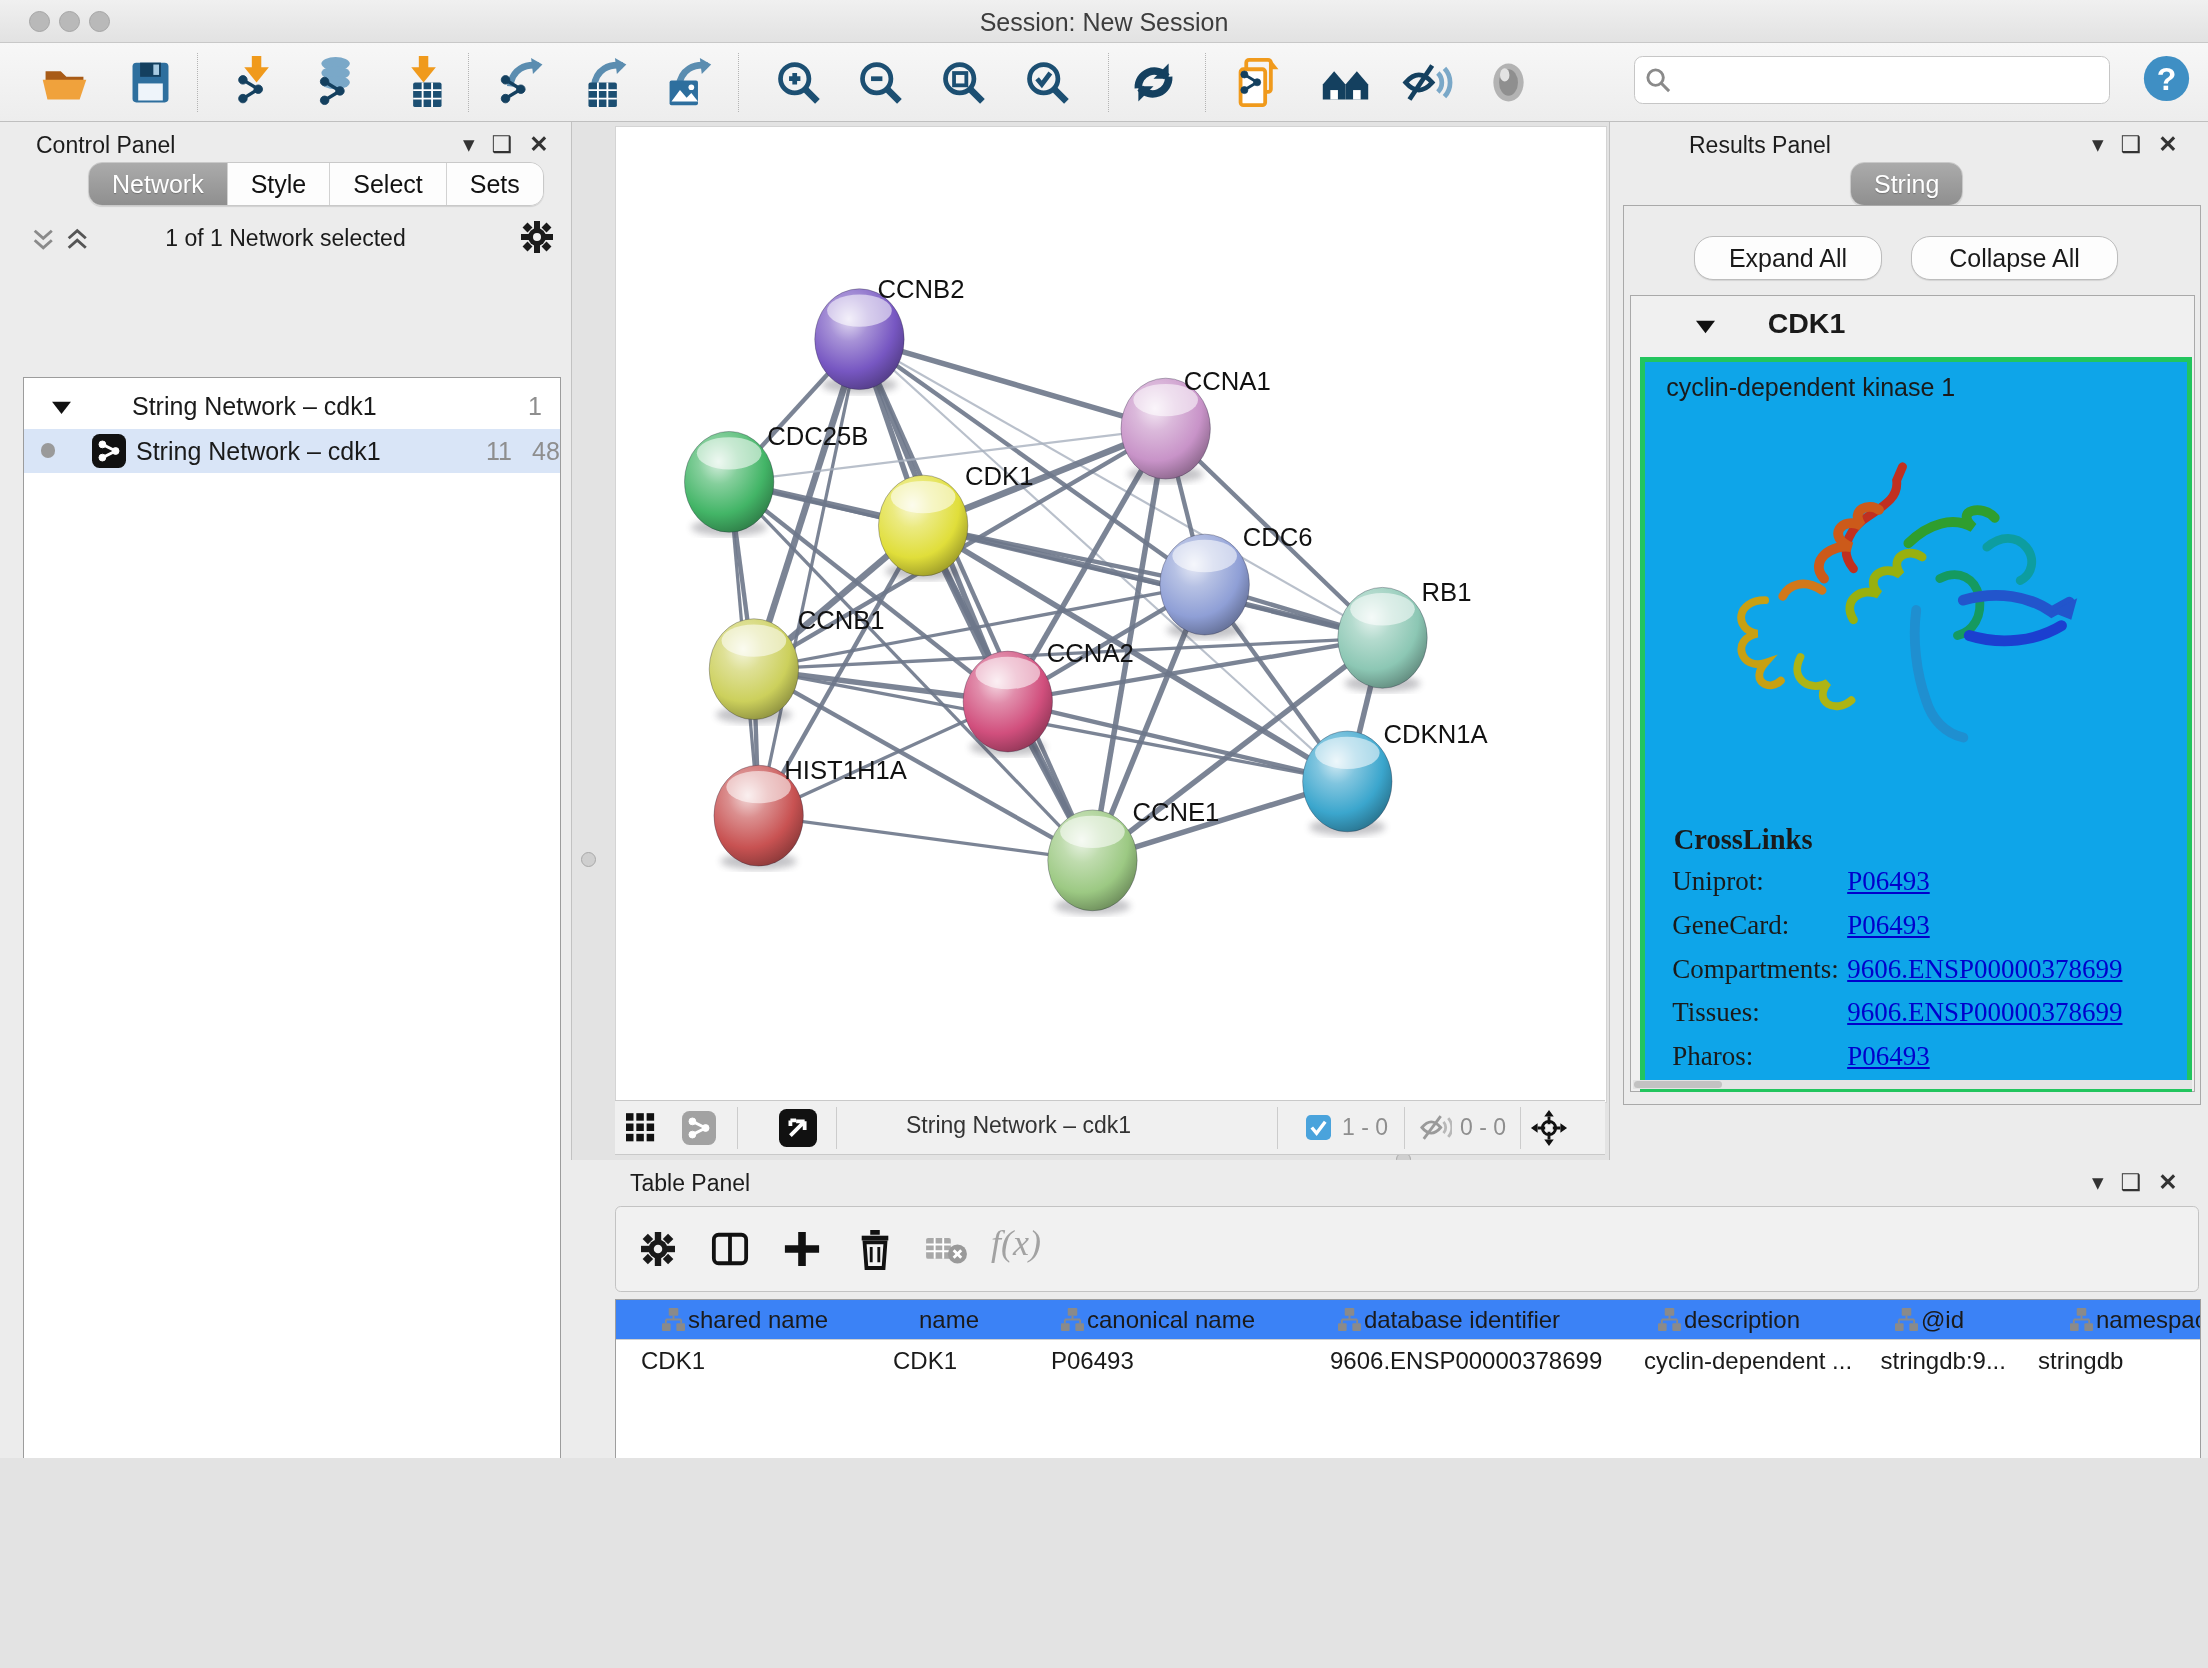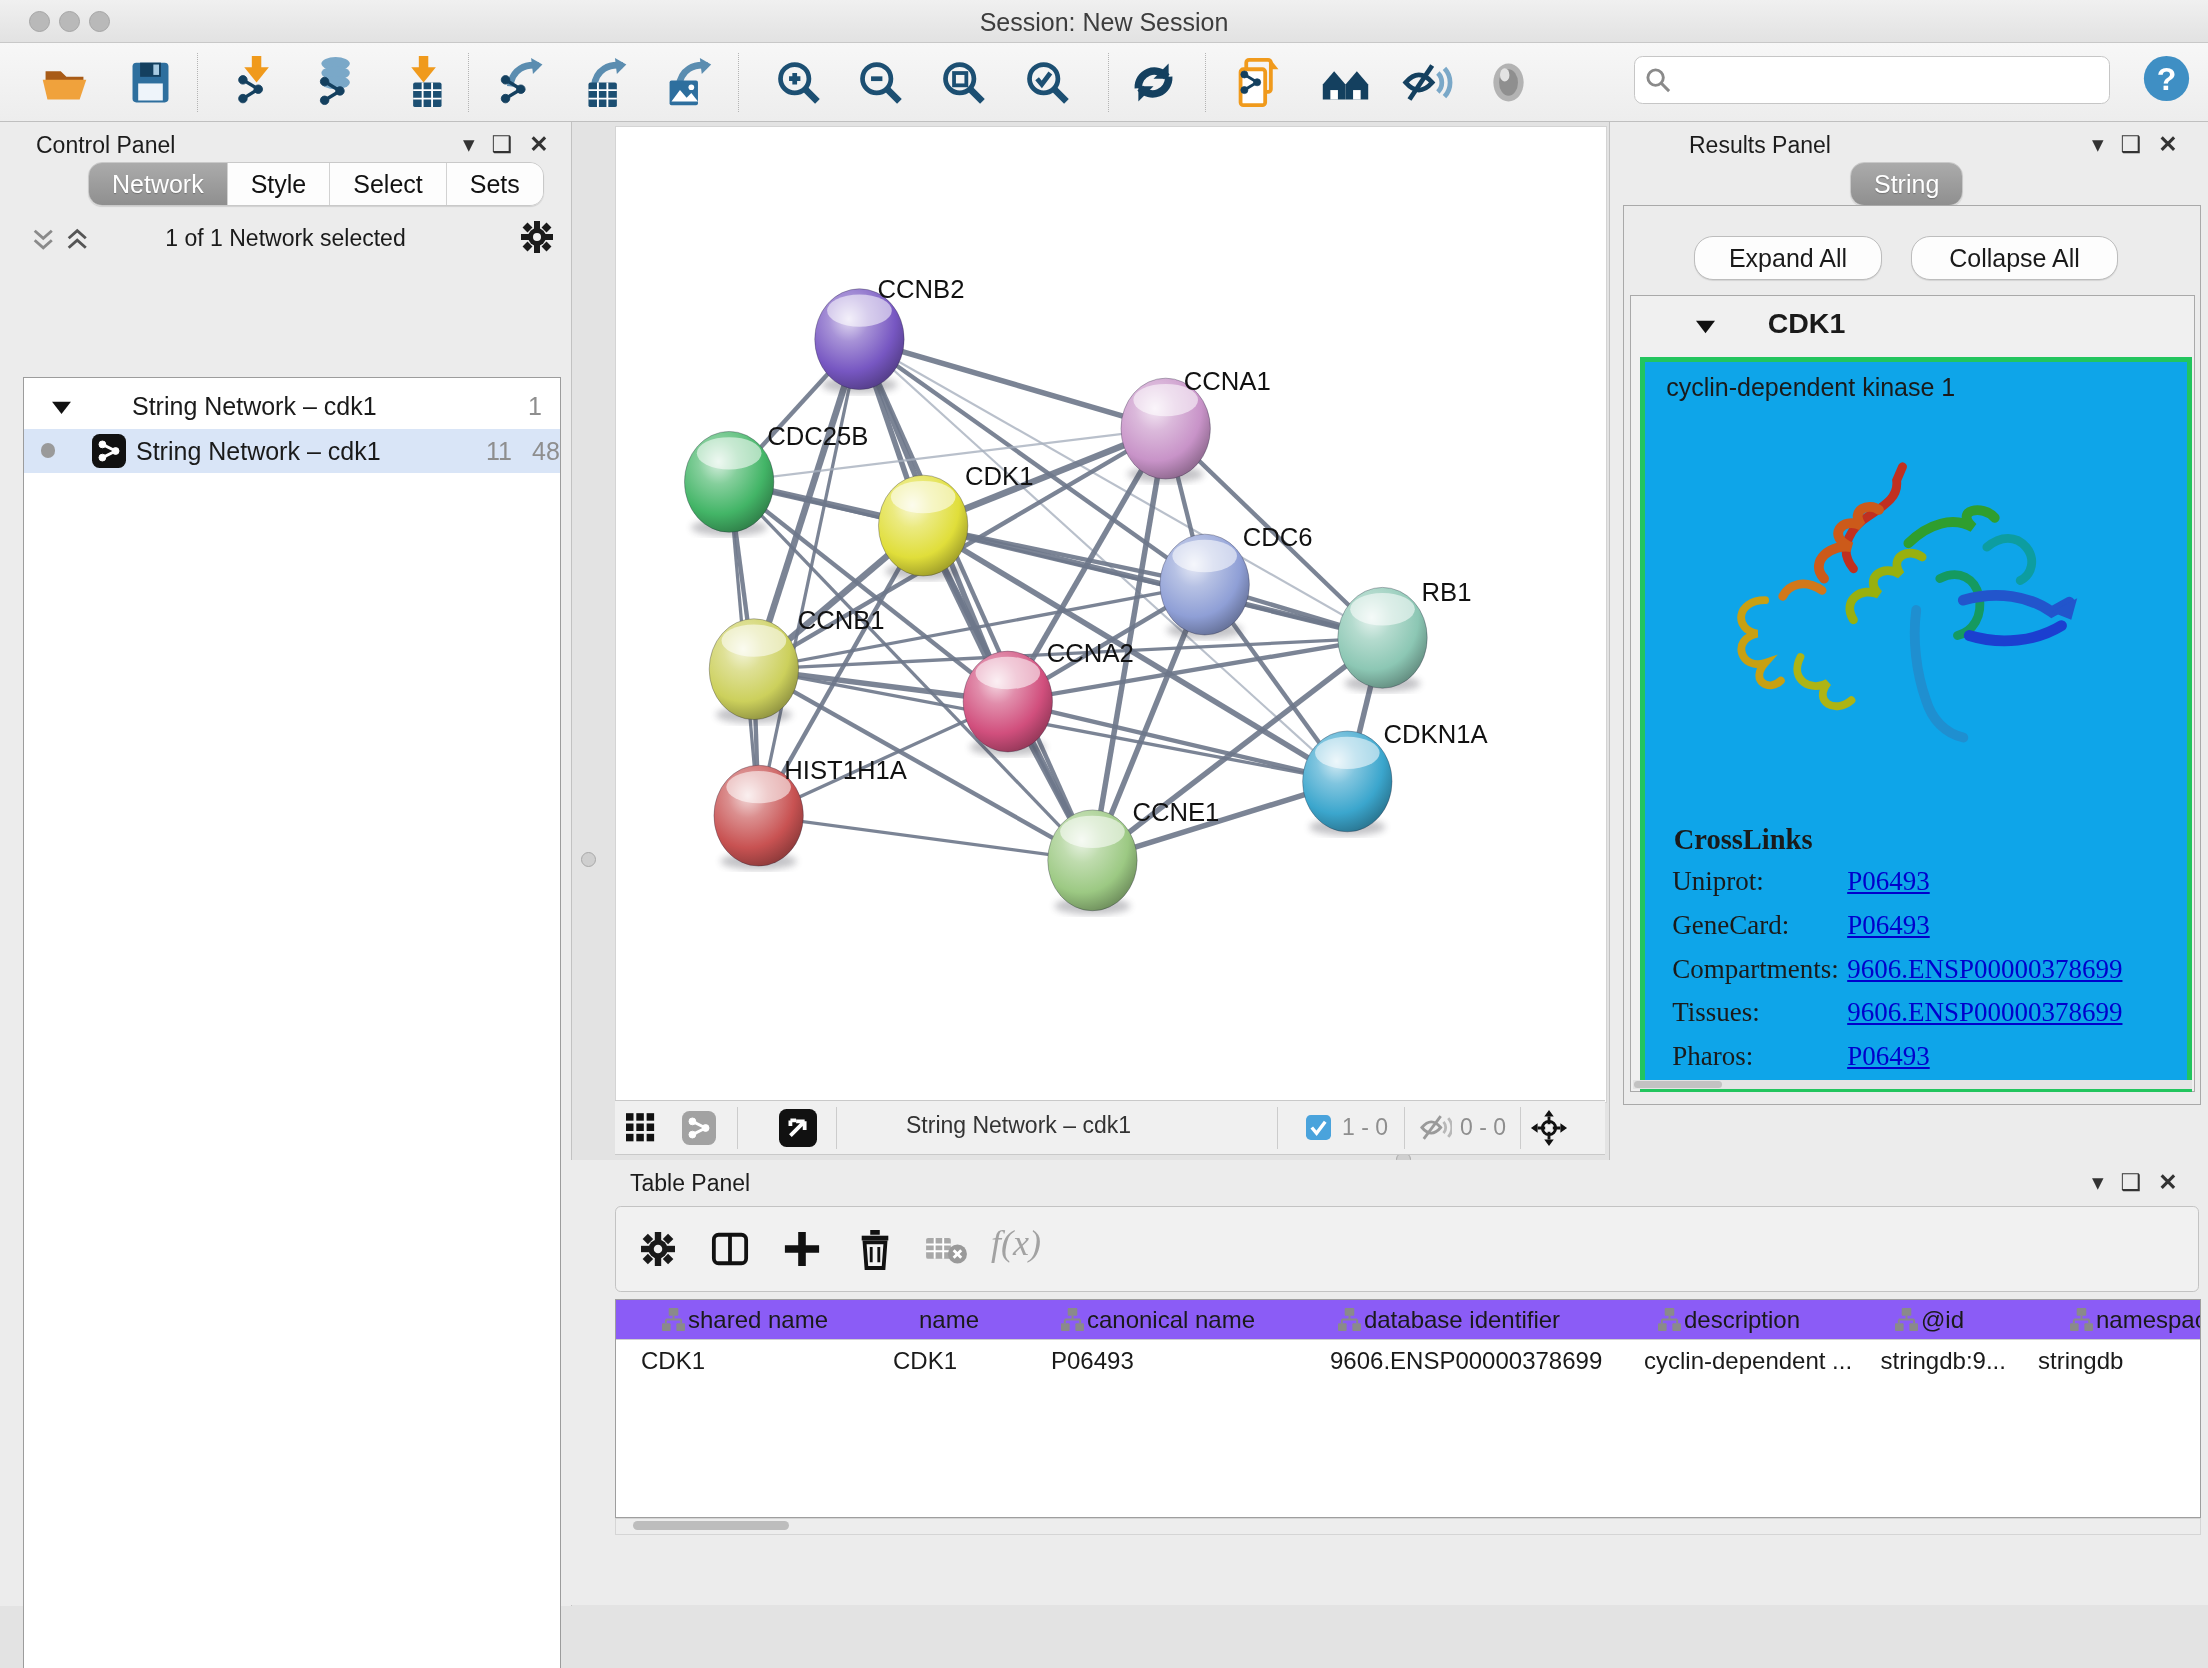--- a/index.html
+++ b/index.html
@@ -1,16 +1,16 @@
 <!DOCTYPE html>
 <html style="font-size:15px"><head>
 <meta charset="utf-8">
 <style>
   html,body{margin:0;padding:0;background:#e3e3e3;}
-  #app{position:relative;width:2208px;height:1668px;background:#e3e3e3;
+  #app{position:relative;width:2208px;height:1458px;background:#e3e3e3;
        font-family:"Liberation Sans",sans-serif;color:#1a1a1a;overflow:hidden;}
   .abs{position:absolute;}
   
   #titlebar{left:0;top:0;width:2208px;height:42px;background:linear-gradient(#f0f0f0,#e2e2e2);
             border-bottom:1px solid #c8c8c8;}
   .tl{width:19px;height:19px;border-radius:50%;background:#b9b9b9;border:1px solid #a5a5a5;top:10.5px;}
   #win-title{width:100%;text-align:center;top:7.6px;font-size:25px;color:#3d3d3d;}
   
   #toolbar{left:0;top:43px;width:2208px;height:78px;background:linear-gradient(#f7f7f7,#ededed);
            border-bottom:1px solid #bfbfbf;}
@@ -48,21 +48,21 @@
   #rp-content{position:absolute;left:9.5px;top:61px;width:542px;height:725px;background:#0ea5e9;
               border:5px solid #22c55e;}
   .serif{font-family:"Liberation Serif",serif;}
   .xl-row{position:absolute;left:27px;font-size:27px;}
   .xl-label{display:inline-block;width:175px;}
   .xl-link{color:#0000cc;text-decoration:underline;cursor:pointer;}
   
   #tp-toolbar{left:615px;top:1206px;width:1582px;height:84px;background:#f1f1f1;border:1px solid #c3c3c3;
               border-radius:5.7px;}
   #tp-table{left:615px;top:1299px;width:1584px;height:217px;background:#fff;border:1px solid #9e9e9e;overflow:hidden;}
-  .th{position:absolute;top:0;height:39px;background:#8b5cf6;border-right:1px solid #e0e0e0;
+  .th{position:absolute;top:0;height:39px;background:#3b82f6;border-right:1px solid #e0e0e0;
       border-bottom:1.9px solid #cfcfcf;display:flex;align-items:center;justify-content:center;gap:3px;
       font-size:24px;overflow:hidden;}
   .td{position:absolute;top:41px;height:40px;font-size:24px;line-height:40px;white-space:nowrap;overflow:hidden;}
   #tp-scroll{left:615px;top:1518px;width:1584px;height:15px;background:#ededed;border:1px solid #d5d5d5;}
   #tp-thumb{left:17px;top:1.9px;width:156px;height:9.5px;background:#bdbdbd;border-radius:4.8px;}
   
   #statusbar{left:0;top:1605px;width:2208px;height:63px;background:#ececec;border-top:1px solid #c3c3c3;}
   .sbtn{position:absolute;top:9.5px;width:55px;height:40px;background:#fafafa;border:1.9px solid #b0b0b0;
         display:flex;align-items:center;justify-content:center;cursor:pointer;}
   #mem-btn{position:absolute;left:2047px;top:5.7px;width:141px;height:46px;background:#fafafa;

